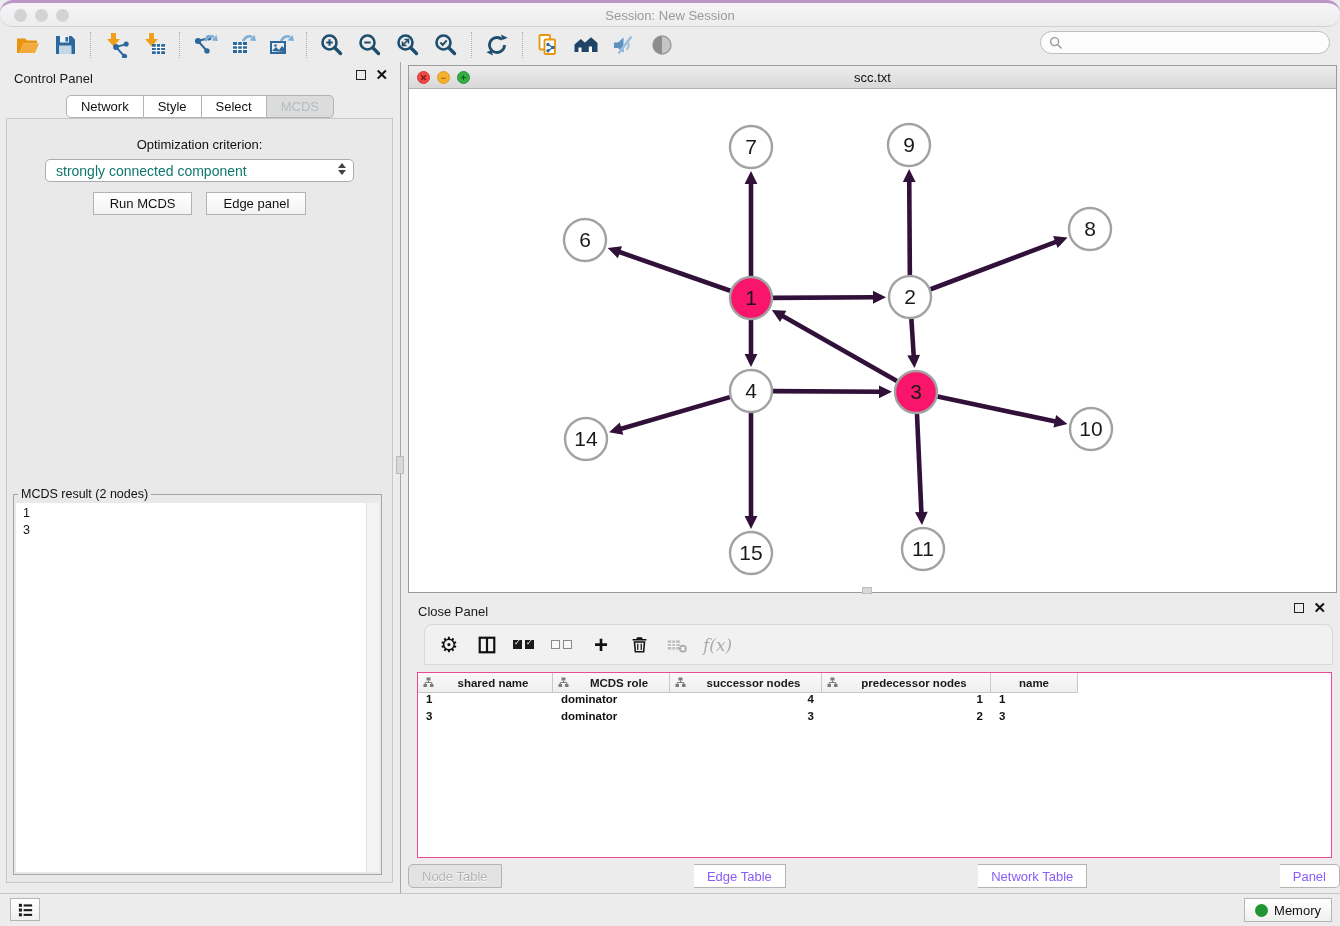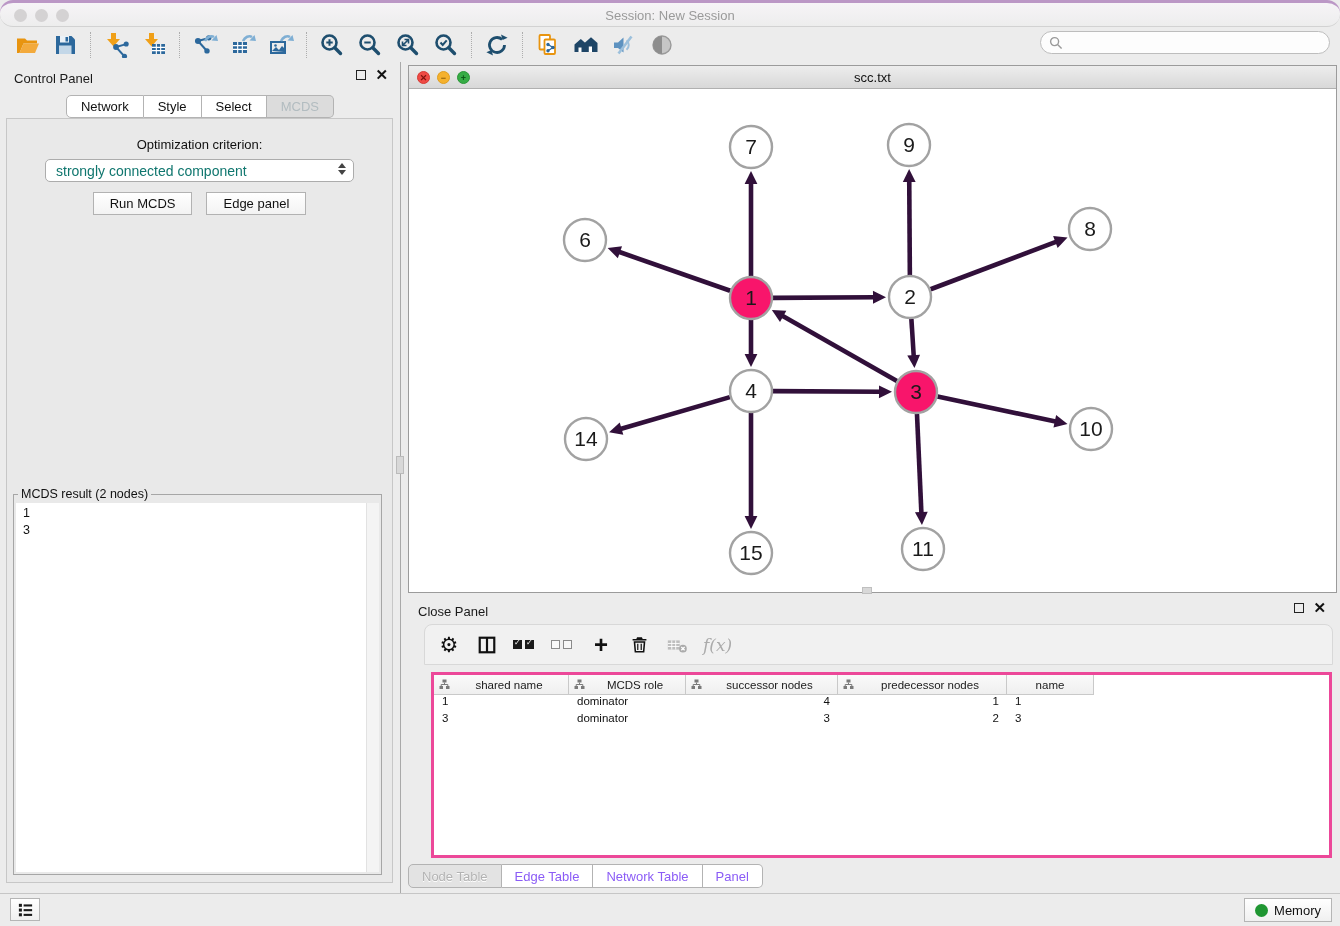--- a/index.html
+++ b/index.html
@@ -90,33 +90,33 @@
     display:flex; align-items:center; padding-left:12px; gap:14px; }
   .ttb { display:flex; align-items:center; justify-content:center; min-width:24px; height:28px; }
   .gear-glyph { font-size:21px; color:#111; font-family:"DejaVu Sans", sans-serif; line-height:22px; }
   .plus-glyph { font-size:24px; font-weight:bold; color:#111; line-height:20px; }
   .cb { width:9px; height:9px; display:inline-block; margin-right:3px; position:relative; }
   .cb.on { background:#1A1A1A; }
   .cb.on::after { content:"✓"; position:absolute; left:1px; top:-2px; color:#FFF; font-size:8px; }
   .cb.off { border:1.5px solid #8A8A8A; background:#F8F8F8; }
   .fx-glyph { font-family:"DejaVu Serif", serif; font-style:italic; font-size:17px; color:#ABABAB; }
 
-  .tp-table { position:absolute; left:23px; right:8px; top:77px; height:186px;
-    background:#FFF; border:3px solid #ec4899; overflow:hidden; }
+  .tp-table { position:absolute; left:9px; right:8px; top:77px; height:186px;
+    background:#FFF; border:1px solid #ec4899; overflow:hidden;font-weight:bold; }
   .thead { display:flex; height:20px; }
   .th { background:linear-gradient(#FAFAFA,#EFEFEF); border-right:1px solid #C9C9C9;
     border-bottom:1px solid #C9C9C9; display:flex; align-items:center; font-size:11.5px; color:#1A1A1A; }
   .th .th-label { flex:1; text-align:center; }
   .th .tree-ico { margin-left:5px; }
   .trow { display:flex; height:16.5px; font-size:11.5px; color:#111; }
   .td { overflow:hidden; white-space:nowrap; }
   .td.l { text-align:left; padding-left:8px; }
   .td.r { text-align:right; padding-right:8px; }
 
-  .tp-tabs { position:absolute; left:0; right:0; top:269px; display:flex; justify-content:flex-start; }
+  .tp-tabs { position:absolute; left:0; right:0; top:269px; display:flex; justify-content:space-between; }
   .tp-tab { font-size:13px; padding:3.5px 13px; background:#FFF; border:1px solid #B3B3B3;
     border-left:none; color:#8b5cf6; }
   .tp-tab:first-child { border-left:1px solid #B3B3B3; border-radius:5px 0 0 5px; }
   .tp-tab.last { border-radius:0 5px 5px 0; }
   .tp-tab.selected { background:#E3E3E3; color:#B3B3B3; text-shadow:0 1px 0 #FFF; }
 
   
   .statusbar { position:absolute; left:0; top:893px; width:1340px; height:33px;
     background:#ECECEC; border-top:1px solid #C6C6C6;text-align:right; }
   .list-btn { position:absolute; left:10px; top:4px; width:30px; height:23px;

